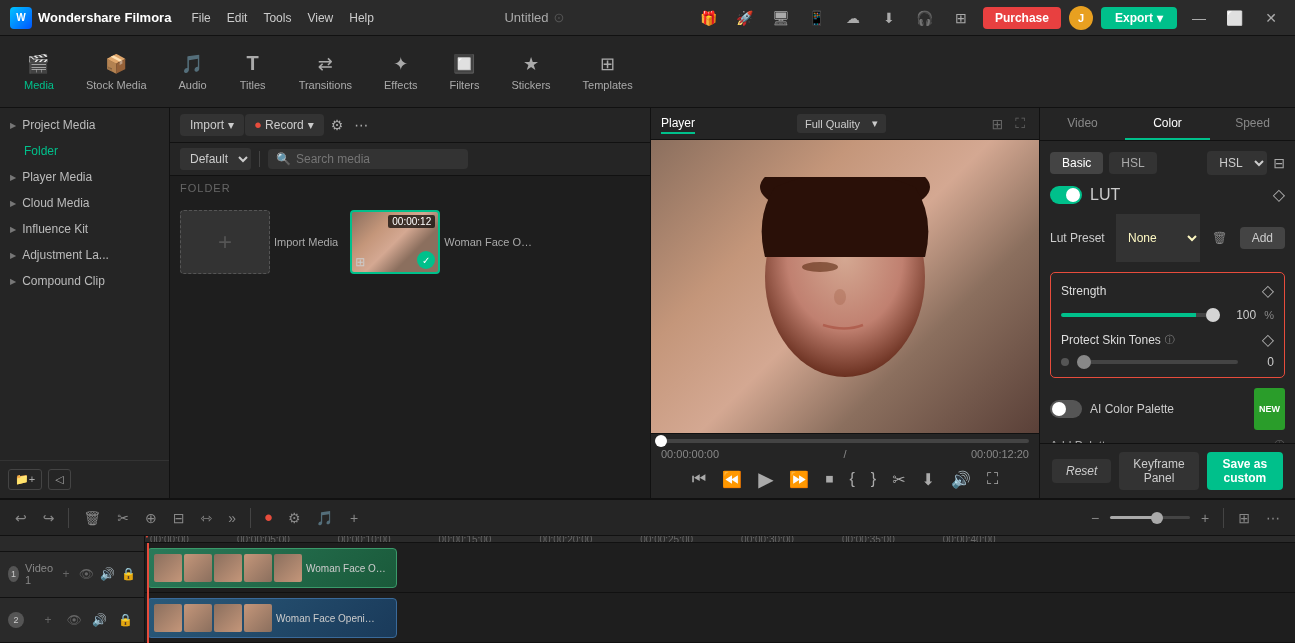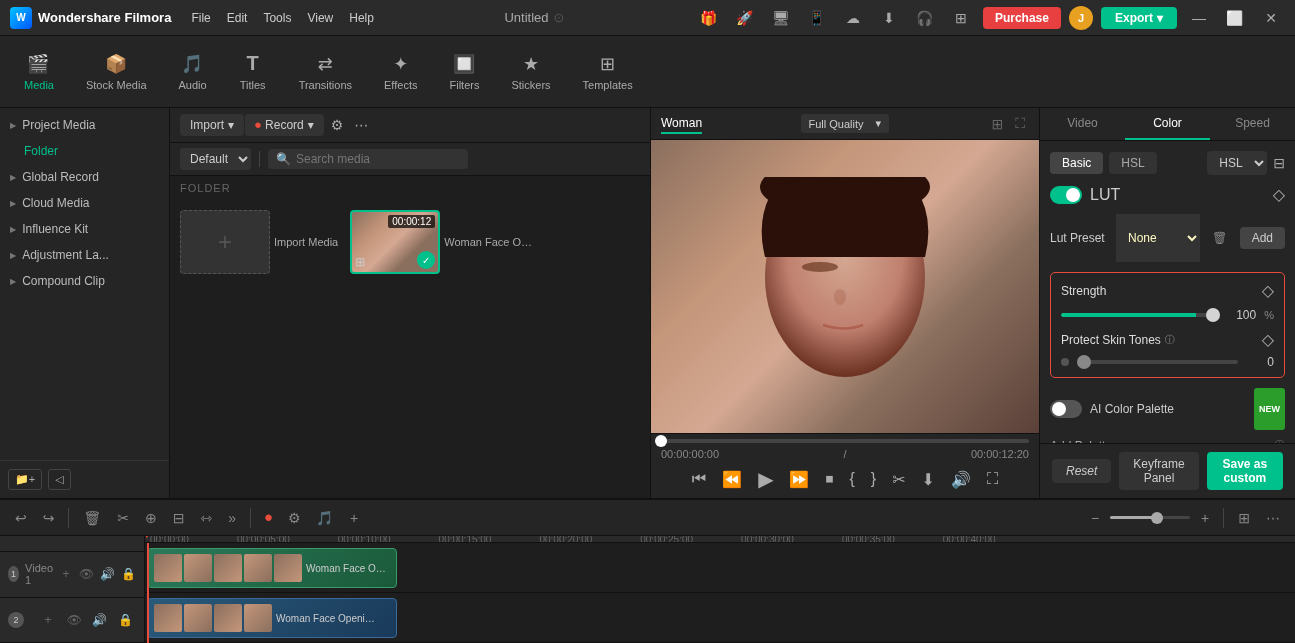--- a/index.html
+++ b/index.html
@@ -238,21 +238,21 @@
     <div class="panel-section">
       <div class="panel-item">
         <span class="caret">▶</span>
         <span>Project Media</span>
       </div>
       <div class="panel-item active" style="padding-left: 24px;">
         <span style="color:#00c08b;">Folder</span>
       </div>
       <div class="panel-item">
         <span class="caret">▶</span>
-        <span>Global Record</span>
+        <span>Player Media</span>
       </div>
       <div class="panel-item">
         <span class="caret">▶</span>
         <span>Cloud Media</span>
       </div>
       <div class="panel-item">
         <span class="caret">▶</span>
         <span>Influence Kit</span>
       </div>
       <div class="panel-item">
@@ -312,21 +312,21 @@
           <span class="thumb-check">✓</span>
         </div>
         <span class="media-name">Woman Face Opening...</span>
       </div>
     </div>
   </div>
 
   <div id="player-area">
     <div id="player-header">
       <div class="player-tabs">
-        <span class="player-tab active">Woman</span>
+        <span class="player-tab active">Player</span>
       </div>
       <div class="quality-select">
         <span>Full Quality</span>
         <span>▾</span>
       </div>
       <div class="view-btns">
         <button class="view-btn">⊞</button>
         <button class="view-btn">⛶</button>
       </div>
     </div>

